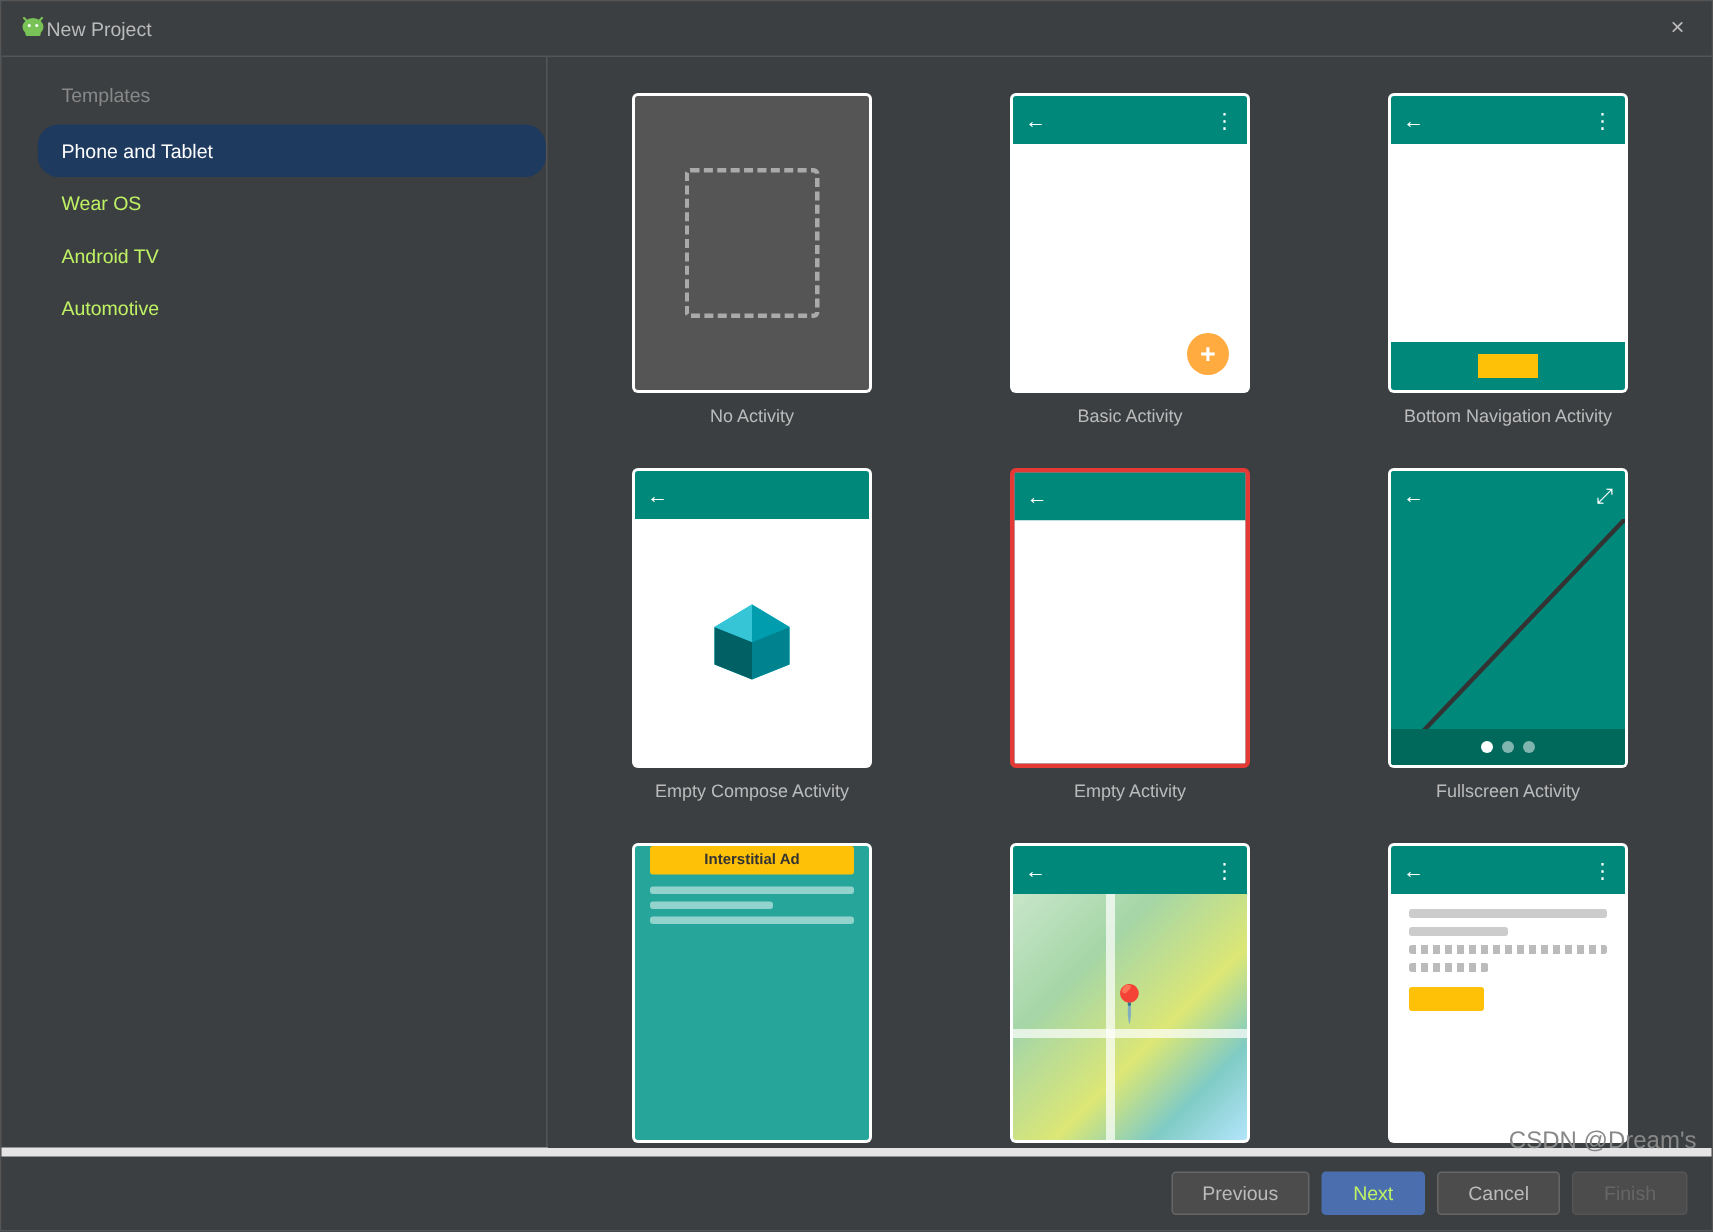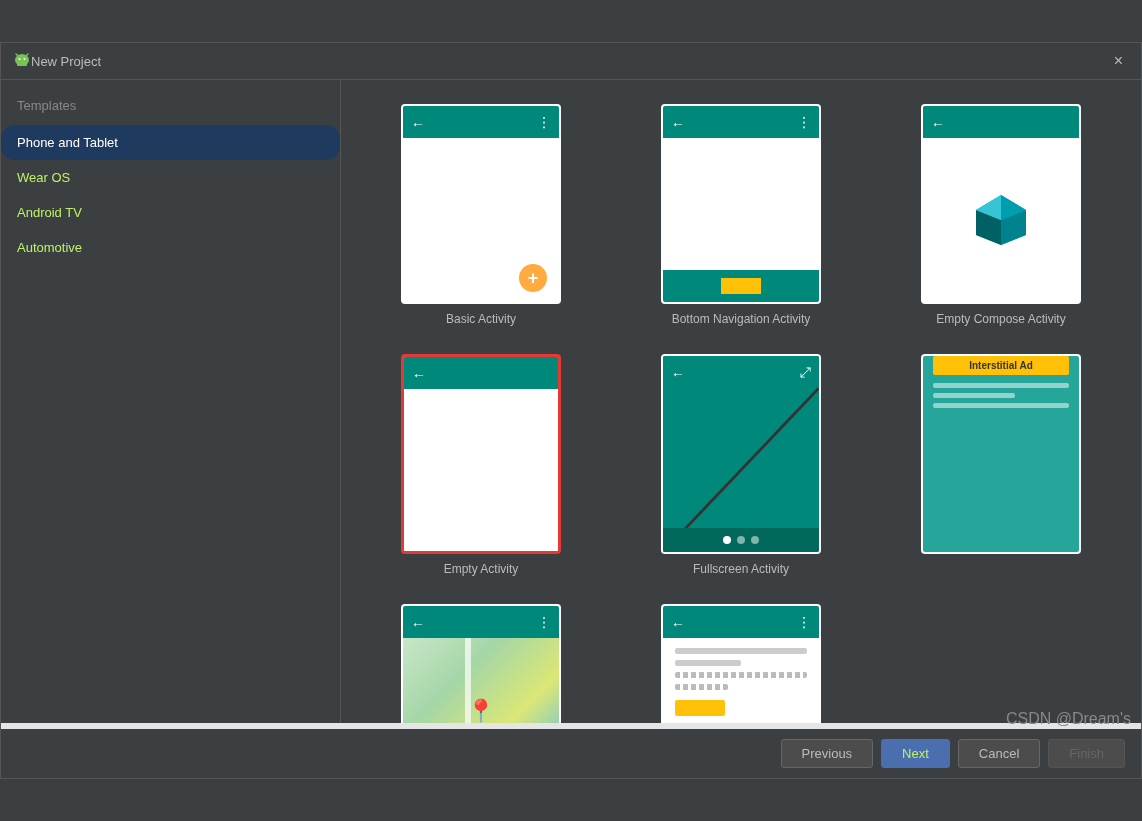--- a/index.html
+++ b/index.html
@@ -7,21 +7,21 @@
       background: #3c3f41;
       font-family: 'Segoe UI', Arial, sans-serif;
       display: flex;
       justify-content: center;
       align-items: center;
       height: 100vh;
       overflow: hidden;
     }
     .dialog {
       width: 1142px;
-      height: 737px;
+      height: 821px;
       background: #3c3f41;
       border: 1px solid #555;
       display: flex;
       flex-direction: column;
       position: relative;
     }
     .title-bar {
       display: flex;
       align-items: center;
       padding: 8px 12px;
@@ -40,20 +40,21 @@
       font-size: 16px;
       background: none;
       border: none;
       line-height: 1;
       padding: 2px 6px;
     }
     .content {
       display: flex;
       flex: 1;
       overflow: hidden;
+      margin-left: 24px;
     }
     .sidebar {
       width: 340px;
       background: #3c3f41;
       border-right: 1px solid #555;
       flex-shrink: 0;
       padding-top: 10px;
     }
     .sidebar-header {
       color: #888;
@@ -448,20 +449,28 @@
         <span>Android TV</span>
       </div>
       <div class="sidebar-item">
         <span>Automotive</span>
       </div>
     </div>
 
     <div class="main-area">
       <div class="templates-grid">
 
+        <div class="template-card">
+          <div class="card-preview">
+            <div class="no-activity-preview">
+              <div class="dashed-rect"></div>
+            </div>
+          </div>
+          <span class="card-label">No Activity</span>
+        </div>
 
         <div class="template-card">
           <div class="card-preview">
             <div class="phone-mockup">
               <div class="phone-toolbar">
                 <span class="back-arrow">←</span>
                 <span class="menu-dots">⋮</span>
               </div>
               <div class="phone-body">
                 <div class="fab-btn">+</div>

